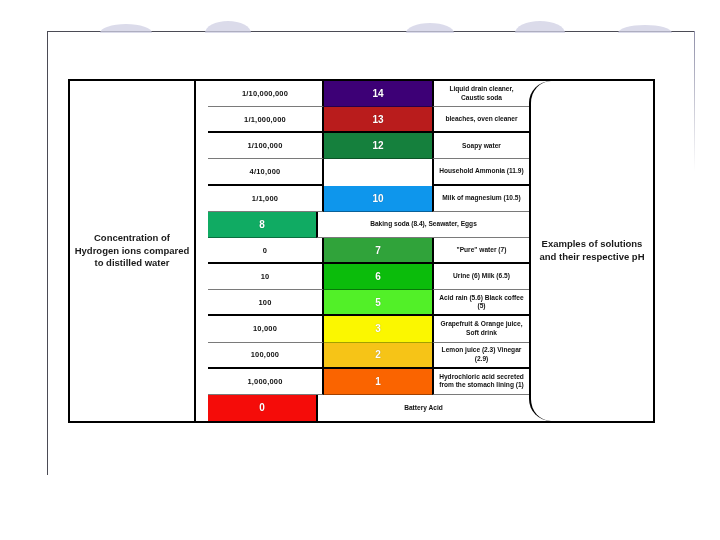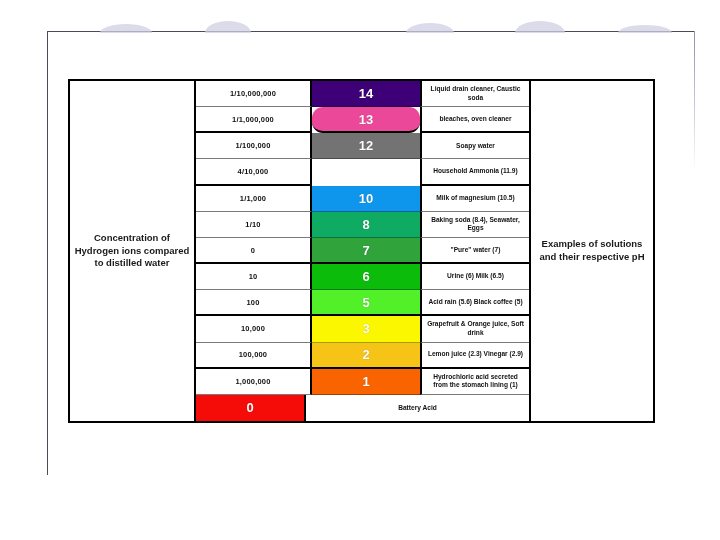--- a/index.html
+++ b/index.html
@@ -67,33 +67,35 @@
     box-sizing: border-box;
     padding: 0 4px;
   }
   .col-concentration-label {
     border-right: 2px solid #000000;
   }
   .col-examples-label {
     border-left: 2px solid #000000;
     width: 124px;
     flex: 0 0 124px;
+    border-radius: 22px;
   }
   .side-label-text {
     font-size: 9.5px;
     font-weight: bold;
     color: #1a1a1a;
     line-height: 1.35;
   }
 
   .col-rows {
     flex: 1 1 auto;
     display: flex;
     flex-direction: column;
     min-width: 0;
+    padding-left: 12px;
   }
 
   .ph-row {
     flex: 1 1 0;
     display: flex;
     min-height: 0;
   }
 
   .cell {
     box-sizing: border-box;
@@ -111,21 +113,21 @@
     border-right: 2px solid #000000;
     font-size: 7.5px;
     font-weight: bold;
     color: #111111;
     letter-spacing: 0.2px;
   }
   .cell-ph {
     width: 108px;
     flex: 0 0 108px;
     border-bottom: 1px solid rgba(0,0,0,0.35);
-    font-size: 13px;
+    font-size: 10px;
     font-weight: bold;
     color: #ffffff;
     text-shadow: 0 0 1px rgba(0,0,0,0.35);
   }
   .cell-example {
     flex: 1 1 auto;
     border-bottom: 1px solid #7a7a7a;
     border-left: 2px solid #000000;
     font-size: 6.6px;
     font-weight: bold;
@@ -170,40 +172,39 @@
   </div>
 
   <div class="col-rows">
       <div class="ph-row">
         <div class="cell cell-conc">1/10,000,000</div>
         <div class="cell cell-ph" style="background-color: rgb(61, 0, 118);">14</div>
         <div class="cell cell-example">Liquid drain cleaner, Caustic soda</div>
       </div>
       <div class="ph-row thick-sep">
         <div class="cell cell-conc">1/1,000,000</div>
-        <div class="cell cell-ph" style="background-color: #ec4899; border-radius: 11px;">13</div>
+        <div class="cell cell-ph" style="background-color: #b91c1c;">13</div>
         <div class="cell cell-example">bleaches, oven cleaner</div>
       </div>
       <div class="ph-row">
         <div class="cell cell-conc">1/100,000</div>
-        <div class="cell cell-ph" style="background-color: #737373;">12</div>
+        <div class="cell cell-ph" style="background-color: #15803d;">12</div>
         <div class="cell cell-example">Soapy water</div>
       </div>
       <div class="ph-row thick-sep">
         <div class="cell cell-conc">4/10,000</div>
         <div class="cell cell-ph" style="background-color: #15803d; margin-top: 44px;">11</div>
         <div class="cell cell-example">Household Ammonia (11.9)</div>
       </div>
       <div class="ph-row">
         <div class="cell cell-conc">1/1,000</div>
         <div class="cell cell-ph" style="background-color: rgb(14, 150, 236);">10</div>
         <div class="cell cell-example">Milk of magnesium (10.5)</div>
       </div>
       <div class="ph-row">
-        <div class="cell cell-conc">1/10</div>
         <div class="cell cell-ph" style="background-color: rgb(16, 171, 99);">8</div>
         <div class="cell cell-example">Baking soda (8.4), Seawater, Eggs</div>
       </div>
       <div class="ph-row thick-sep">
         <div class="cell cell-conc">0</div>
         <div class="cell cell-ph" style="background-color: rgb(48, 163, 58);">7</div>
         <div class="cell cell-example">"Pure" water (7)</div>
       </div>
       <div class="ph-row">
         <div class="cell cell-conc">10</div>

